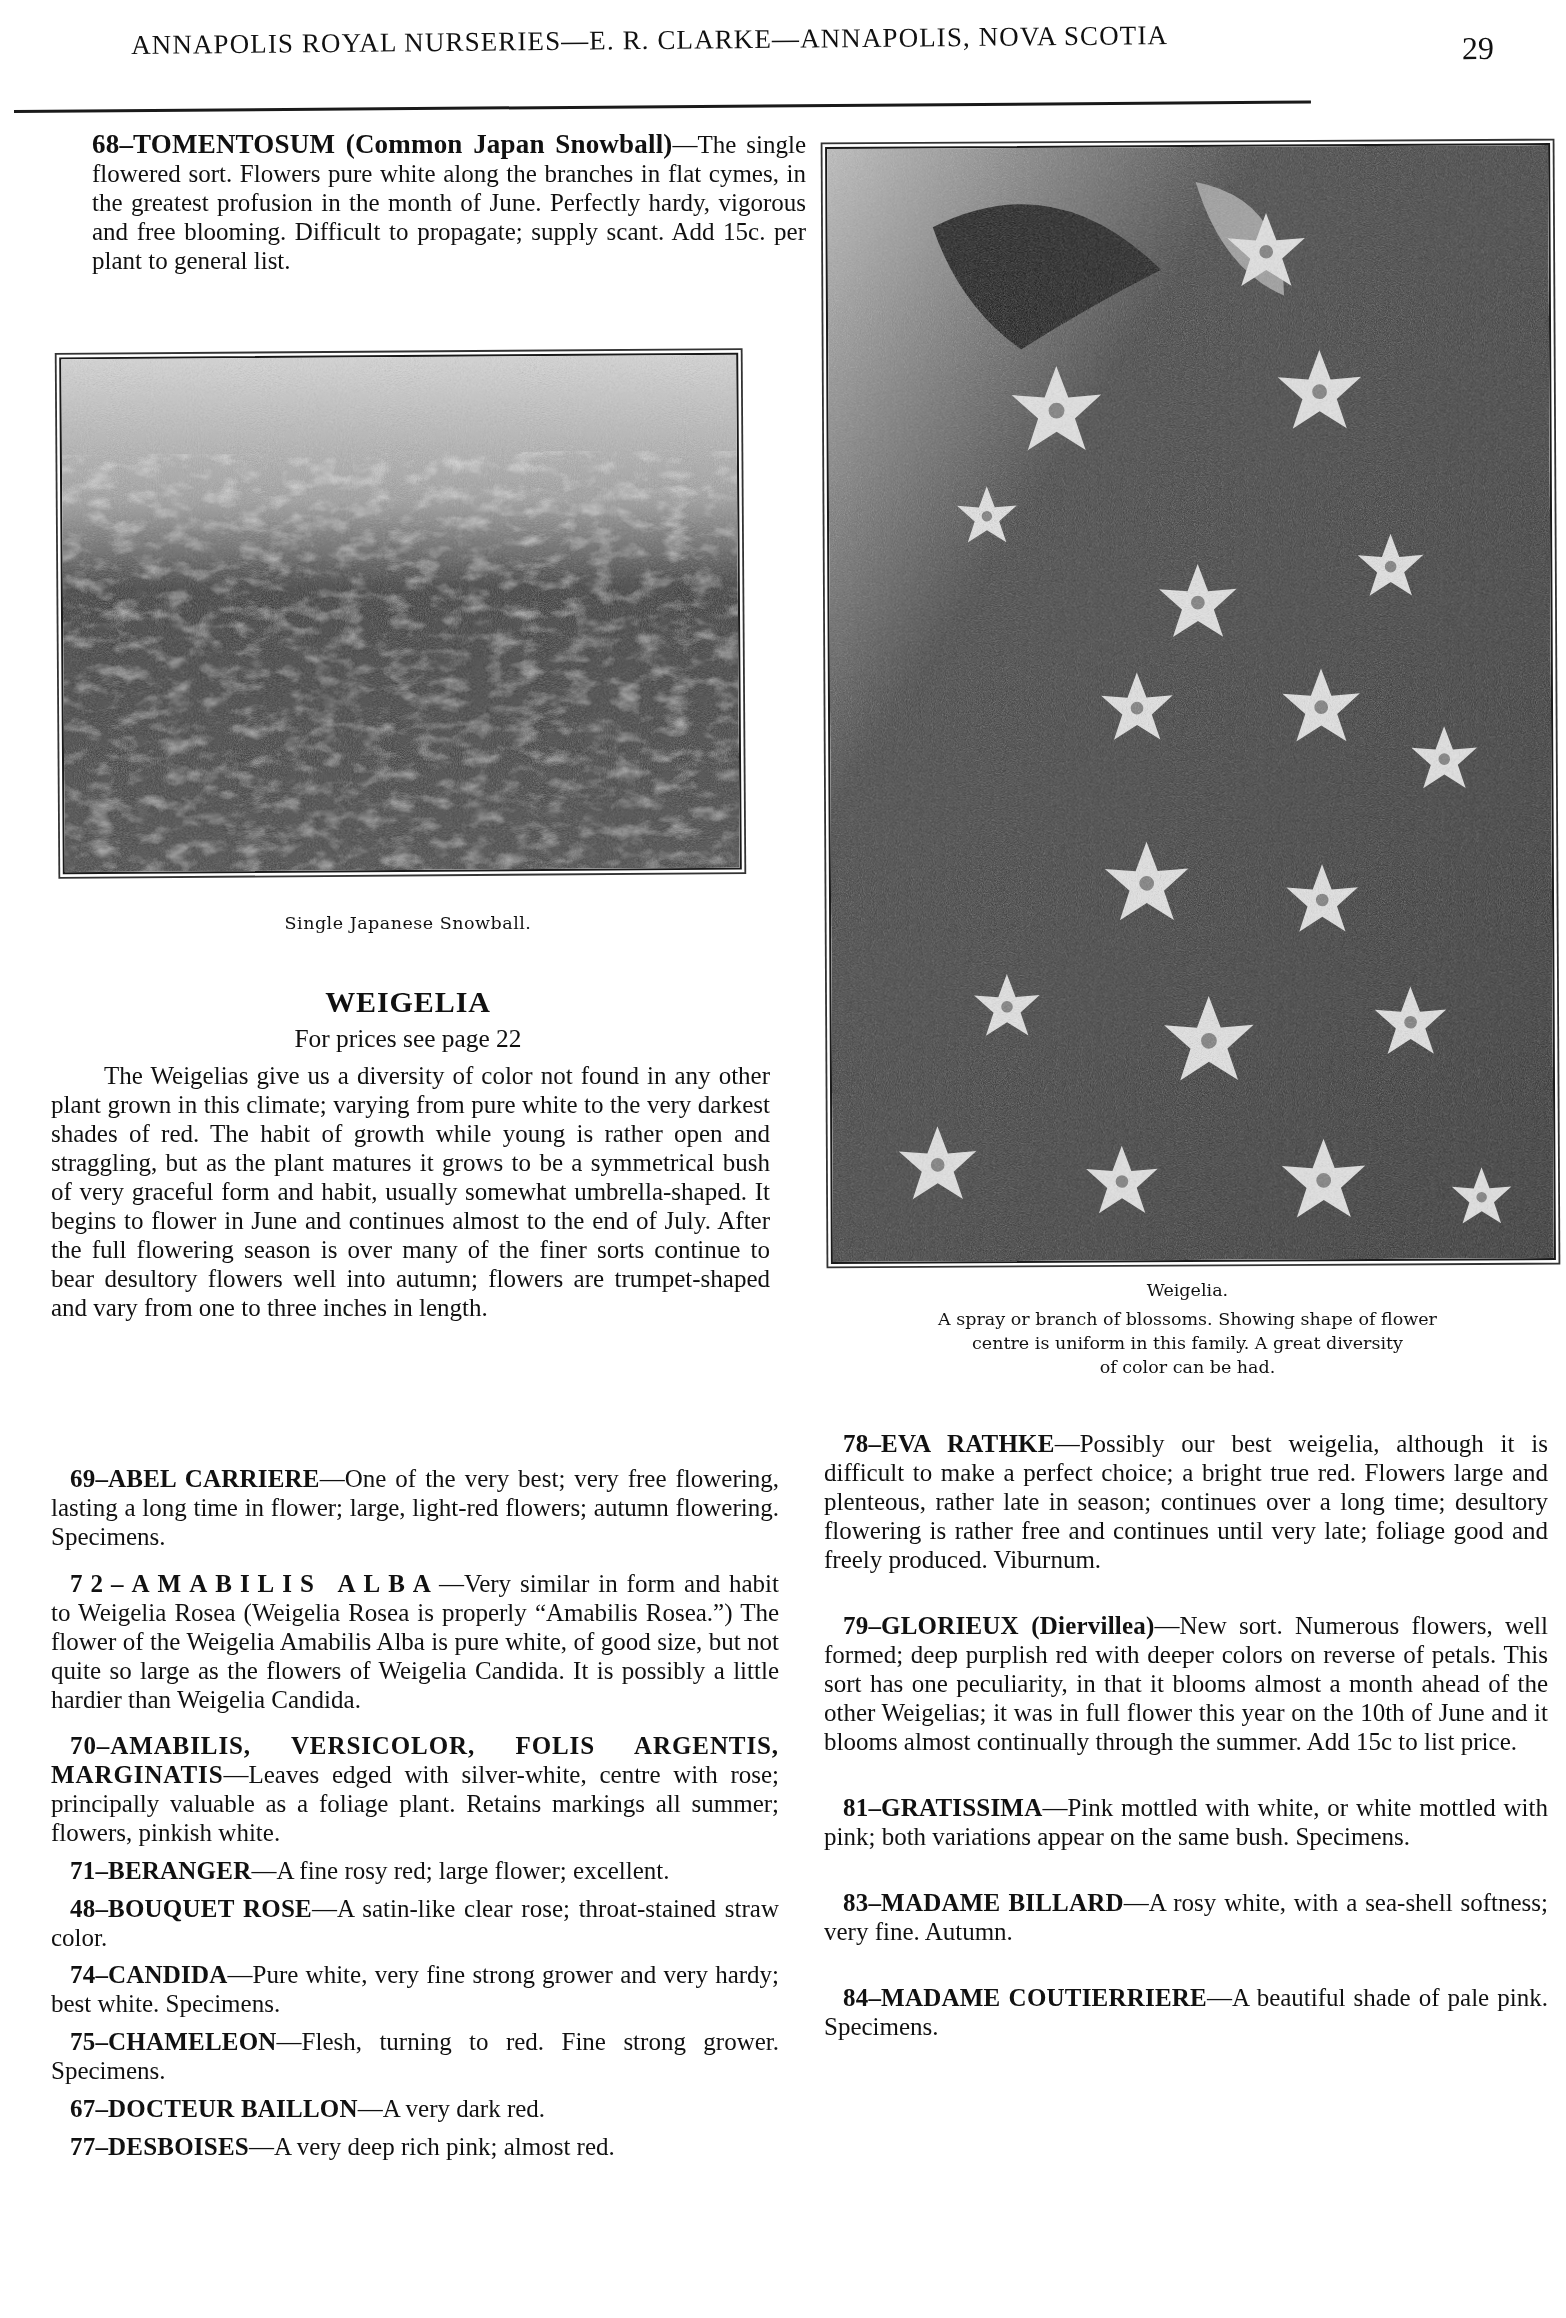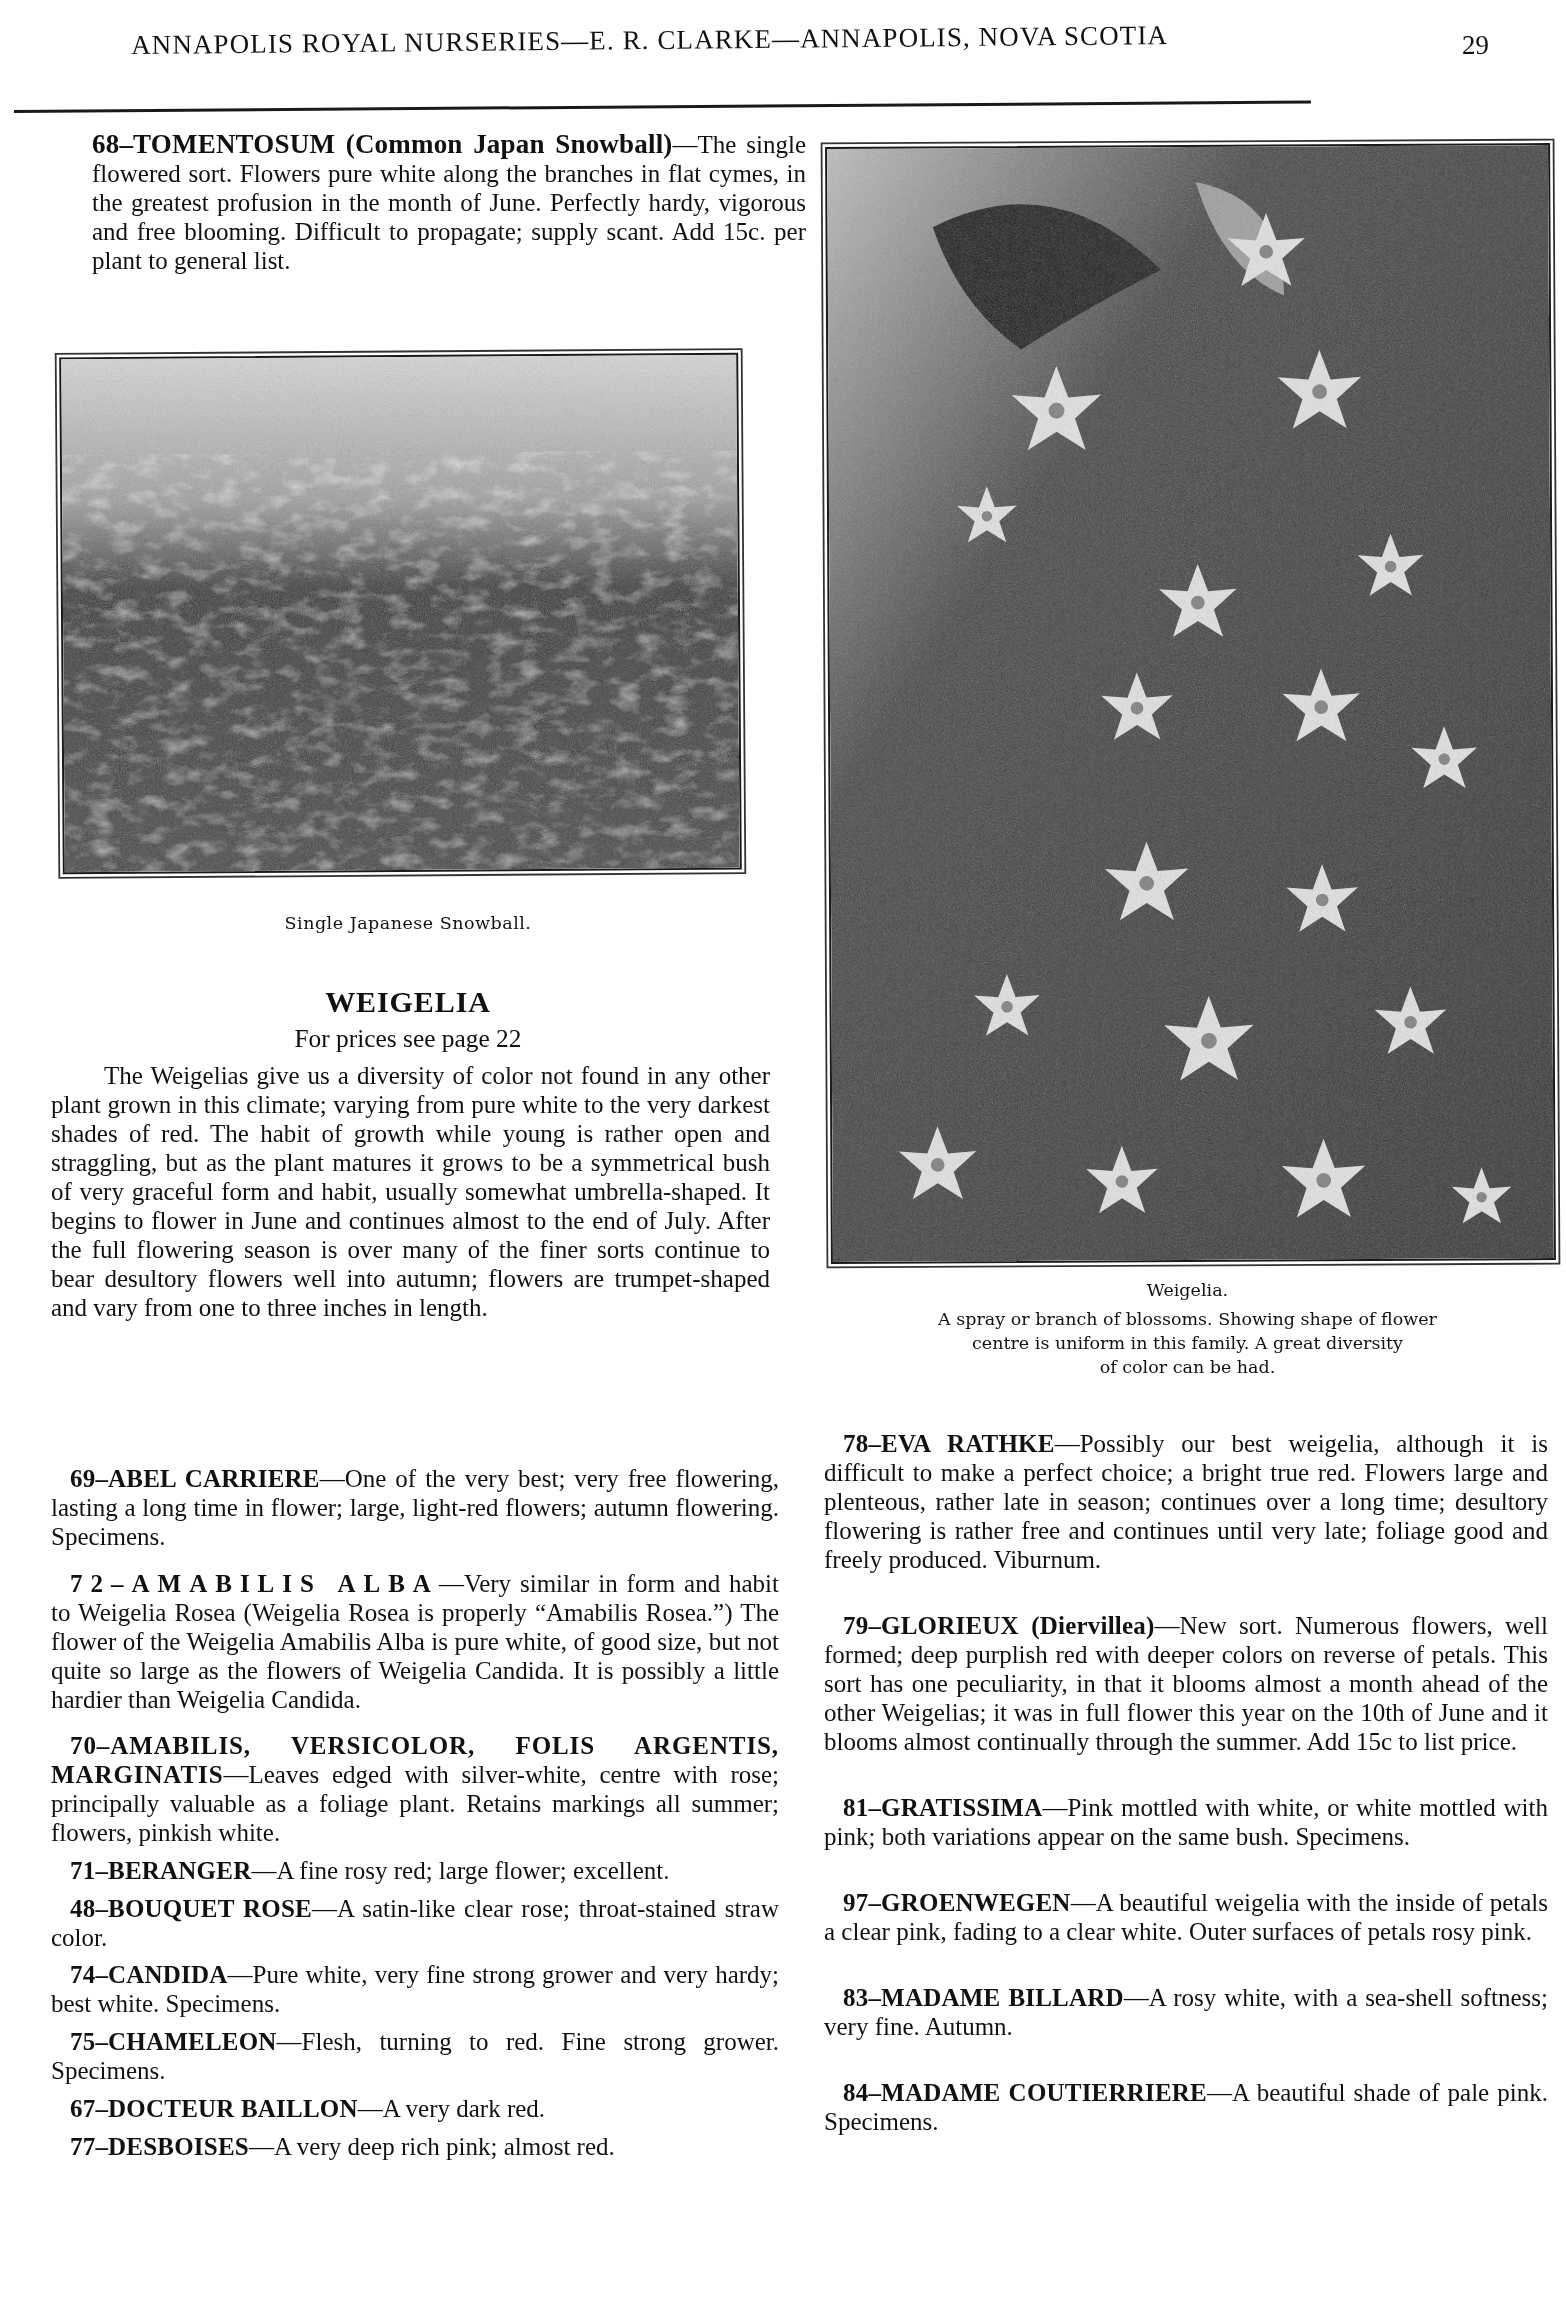--- a/index.html
+++ b/index.html
@@ -6,21 +6,21 @@
     body {
       width: 1566px; height: 2319px; position: relative; overflow: hidden;
       color: #111111; font-family: "Liberation Serif", "DejaVu Serif", serif;
     }
     .running-head {
       position: absolute; left: 131px; top: 30px; width: 1271px;
       font-size: 27px; letter-spacing: 1.1px; transform: rotate(-0.55deg); transform-origin: left top;
       white-space: nowrap;
     }
     .page-number {
-      position: absolute; left: 1462px; top: 30px; font-size: 27px; transform: rotate(-0.5deg);
+      position: absolute; left: 1462px; top: 30px; font-size: 32px; transform: rotate(-0.5deg);
     }
     .head-rule {
       position: absolute; left: 14px; top: 110px; width: 1297px; height: 2.6px; background: #1a1a1a;
       transform: rotate(-0.42deg); transform-origin: left center;
     }
     .col { position: absolute; margin-left: 41px; }
     .col-left { left: 51px; top: 130px; width: 714px; }
     p { margin: 0; text-align: justify; font-size: 25px; line-height: 29px; }
     .entry { margin-bottom: 16px; }
     .entry .name { font-weight: bold; letter-spacing: 0.2px; }
@@ -159,17 +159,16 @@
   <div style="margin-bottom:5.3px;">Weigelia.</div>
   <div>A spray or branch of blossoms. Showing shape of flower</div>
   <div>centre is uniform in this family. A great diversity</div>
   <div>of color can be had.</div>
 </div>
 
 <div class="right-entries">
   <p class="entry indent"><span class="name">78–EVA RATHKE</span><span>—Possibly our best weigelia, although it is difficult to make a perfect choice; a bright true red. Flowers large and plenteous, rather late in season; continues over a long time; desultory flowering is rather free and continues until very late; foliage good and freely produced. Viburnum.</span></p>
   <p class="entry indent"><span class="name">79–GLORIEUX (Diervillea)</span><span>—New sort. Numerous flowers, well formed; deep purplish red with deeper colors on reverse of petals. This sort has one peculiarity, in that it blooms almost a month ahead of the other Weigelias; it was in full flower this year on the 10th of June and it blooms almost continually through the summer. Add 15c to list price.</span></p>
   <p class="entry indent"><span class="name">81–GRATISSIMA</span><span>—Pink mottled with white, or white mottled with pink; both variations appear on the same bush. Specimens.</span></p>
-  <p class="entry indent"><span class="name">97–GROENWEGEN</span><span>—A beautiful weigelia with the inside of petals a clear pink, fading to a clear white. Outer surfaces of petals rosy pink.</span></p>
   <p class="entry indent"><span class="name">83–MADAME BILLARD</span><span>—A rosy white, with a sea-shell softness; very fine. Autumn.</span></p>
   <p class="entry indent"><span class="name">84–MADAME COUTIERRIERE</span><span>—A beautiful shade of pale pink. Specimens.</span></p>
 </div>
 
 
 </body></html>

